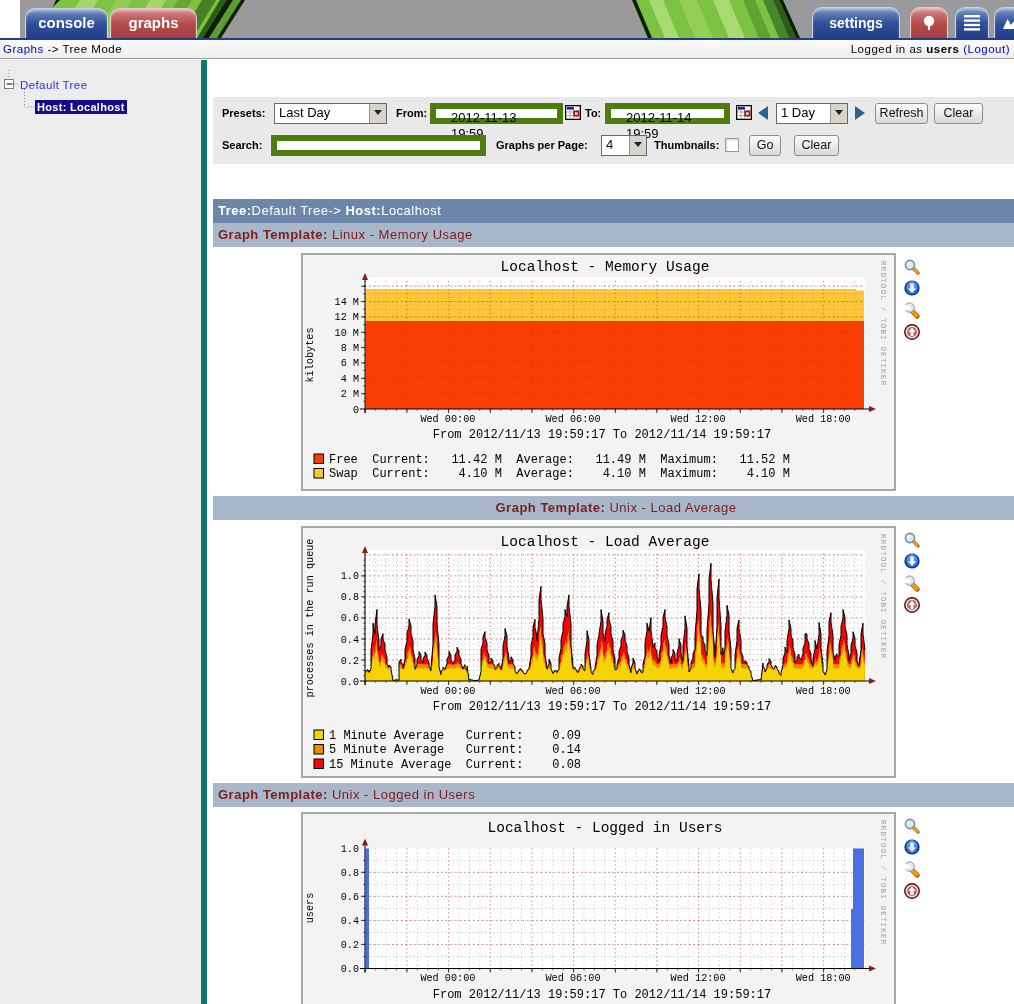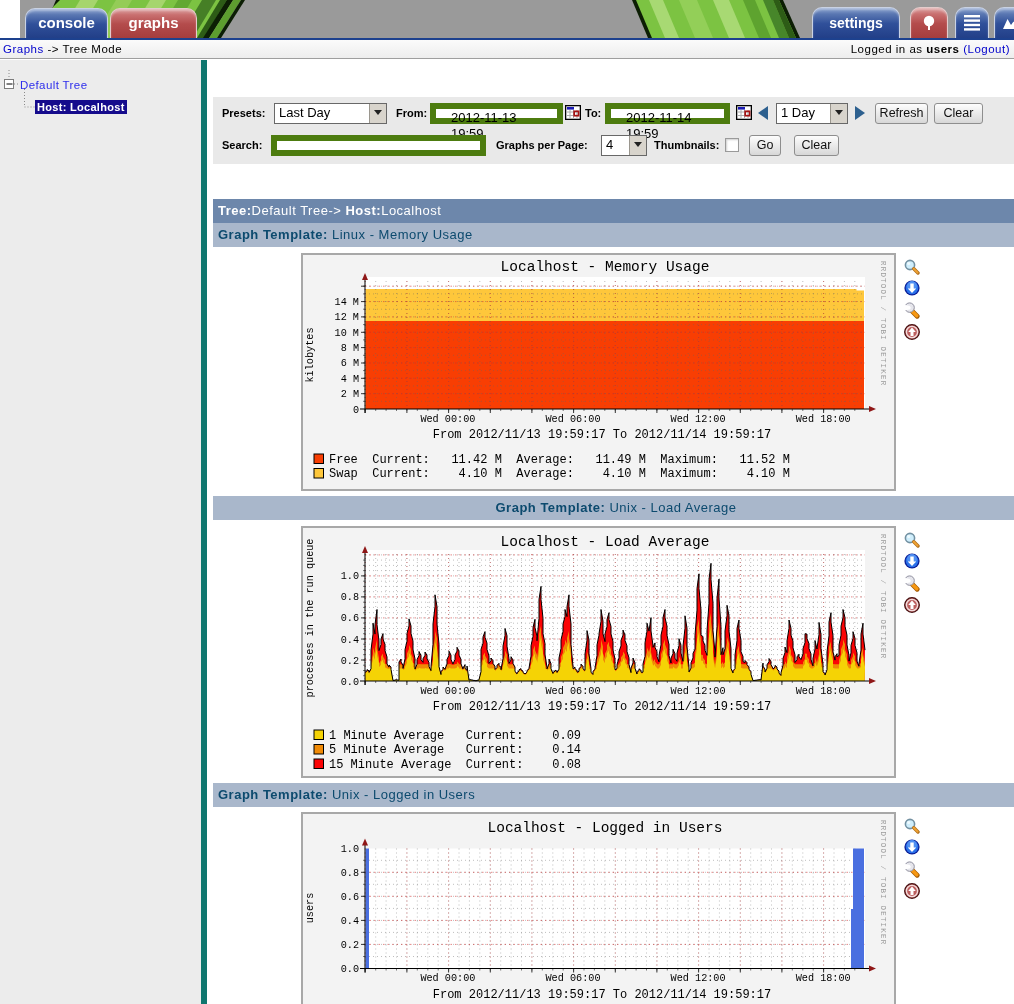--- a/index.html
+++ b/index.html
@@ -28,21 +28,21 @@
   background:#ececec; border-right:6px solid #0f766e; }
 
 
 #main { position:absolute; left:208px; top:60px; width:806px; height:944px; background:#fff; }
 
 .navybar { position:absolute; left:5px; width:801px; height:24px; background:#08498e;
   color:#fff; font-weight:bold; font-size:12.5px; letter-spacing:0.3px; line-height:24px;margin-top:28px; }
 .slatebar { position:absolute; left:5px; width:801px; height:24px; background:#6d87ab;
   color:#fff; font-size:13px; letter-spacing:0.5px; line-height:24px; padding-left:5px; }
 .ltbar { position:absolute; left:5px; width:801px; height:24px; background:#a9b7cb;
-  color:#0c4a6e; font-size:13px; letter-spacing:0.5px; line-height:24px; padding-left:5px; }
+  color:#7f1d1d; font-size:13px; letter-spacing:0.5px; line-height:24px; padding-left:5px; }
 
 #filterpanel { position:absolute; left:5px; top:37px; width:801px; height:67px; background:#e9e9e9; }
 .flabel { position:absolute; font-size:11px; font-weight:bold; color:#000; }
 .fld { position:absolute; background:#fff; border:6px solid #4d7c0f; font-size:13px;
   color:#000; padding:1px 15px; line-height:16px; }
 .sel { position:absolute; background:#fff; border:1px solid #686868; font-size:13px; color:#000; }
 .sel .st { position:absolute; left:4px; top:1px; line-height:16px; }
 .sel .sb { position:absolute; right:0; top:0; bottom:0; width:17px; background:#d8d4cc;
   border-left:1px solid #9a968e; }
 .sel .sb:after { content:""; position:absolute; left:4px; top:6px;

